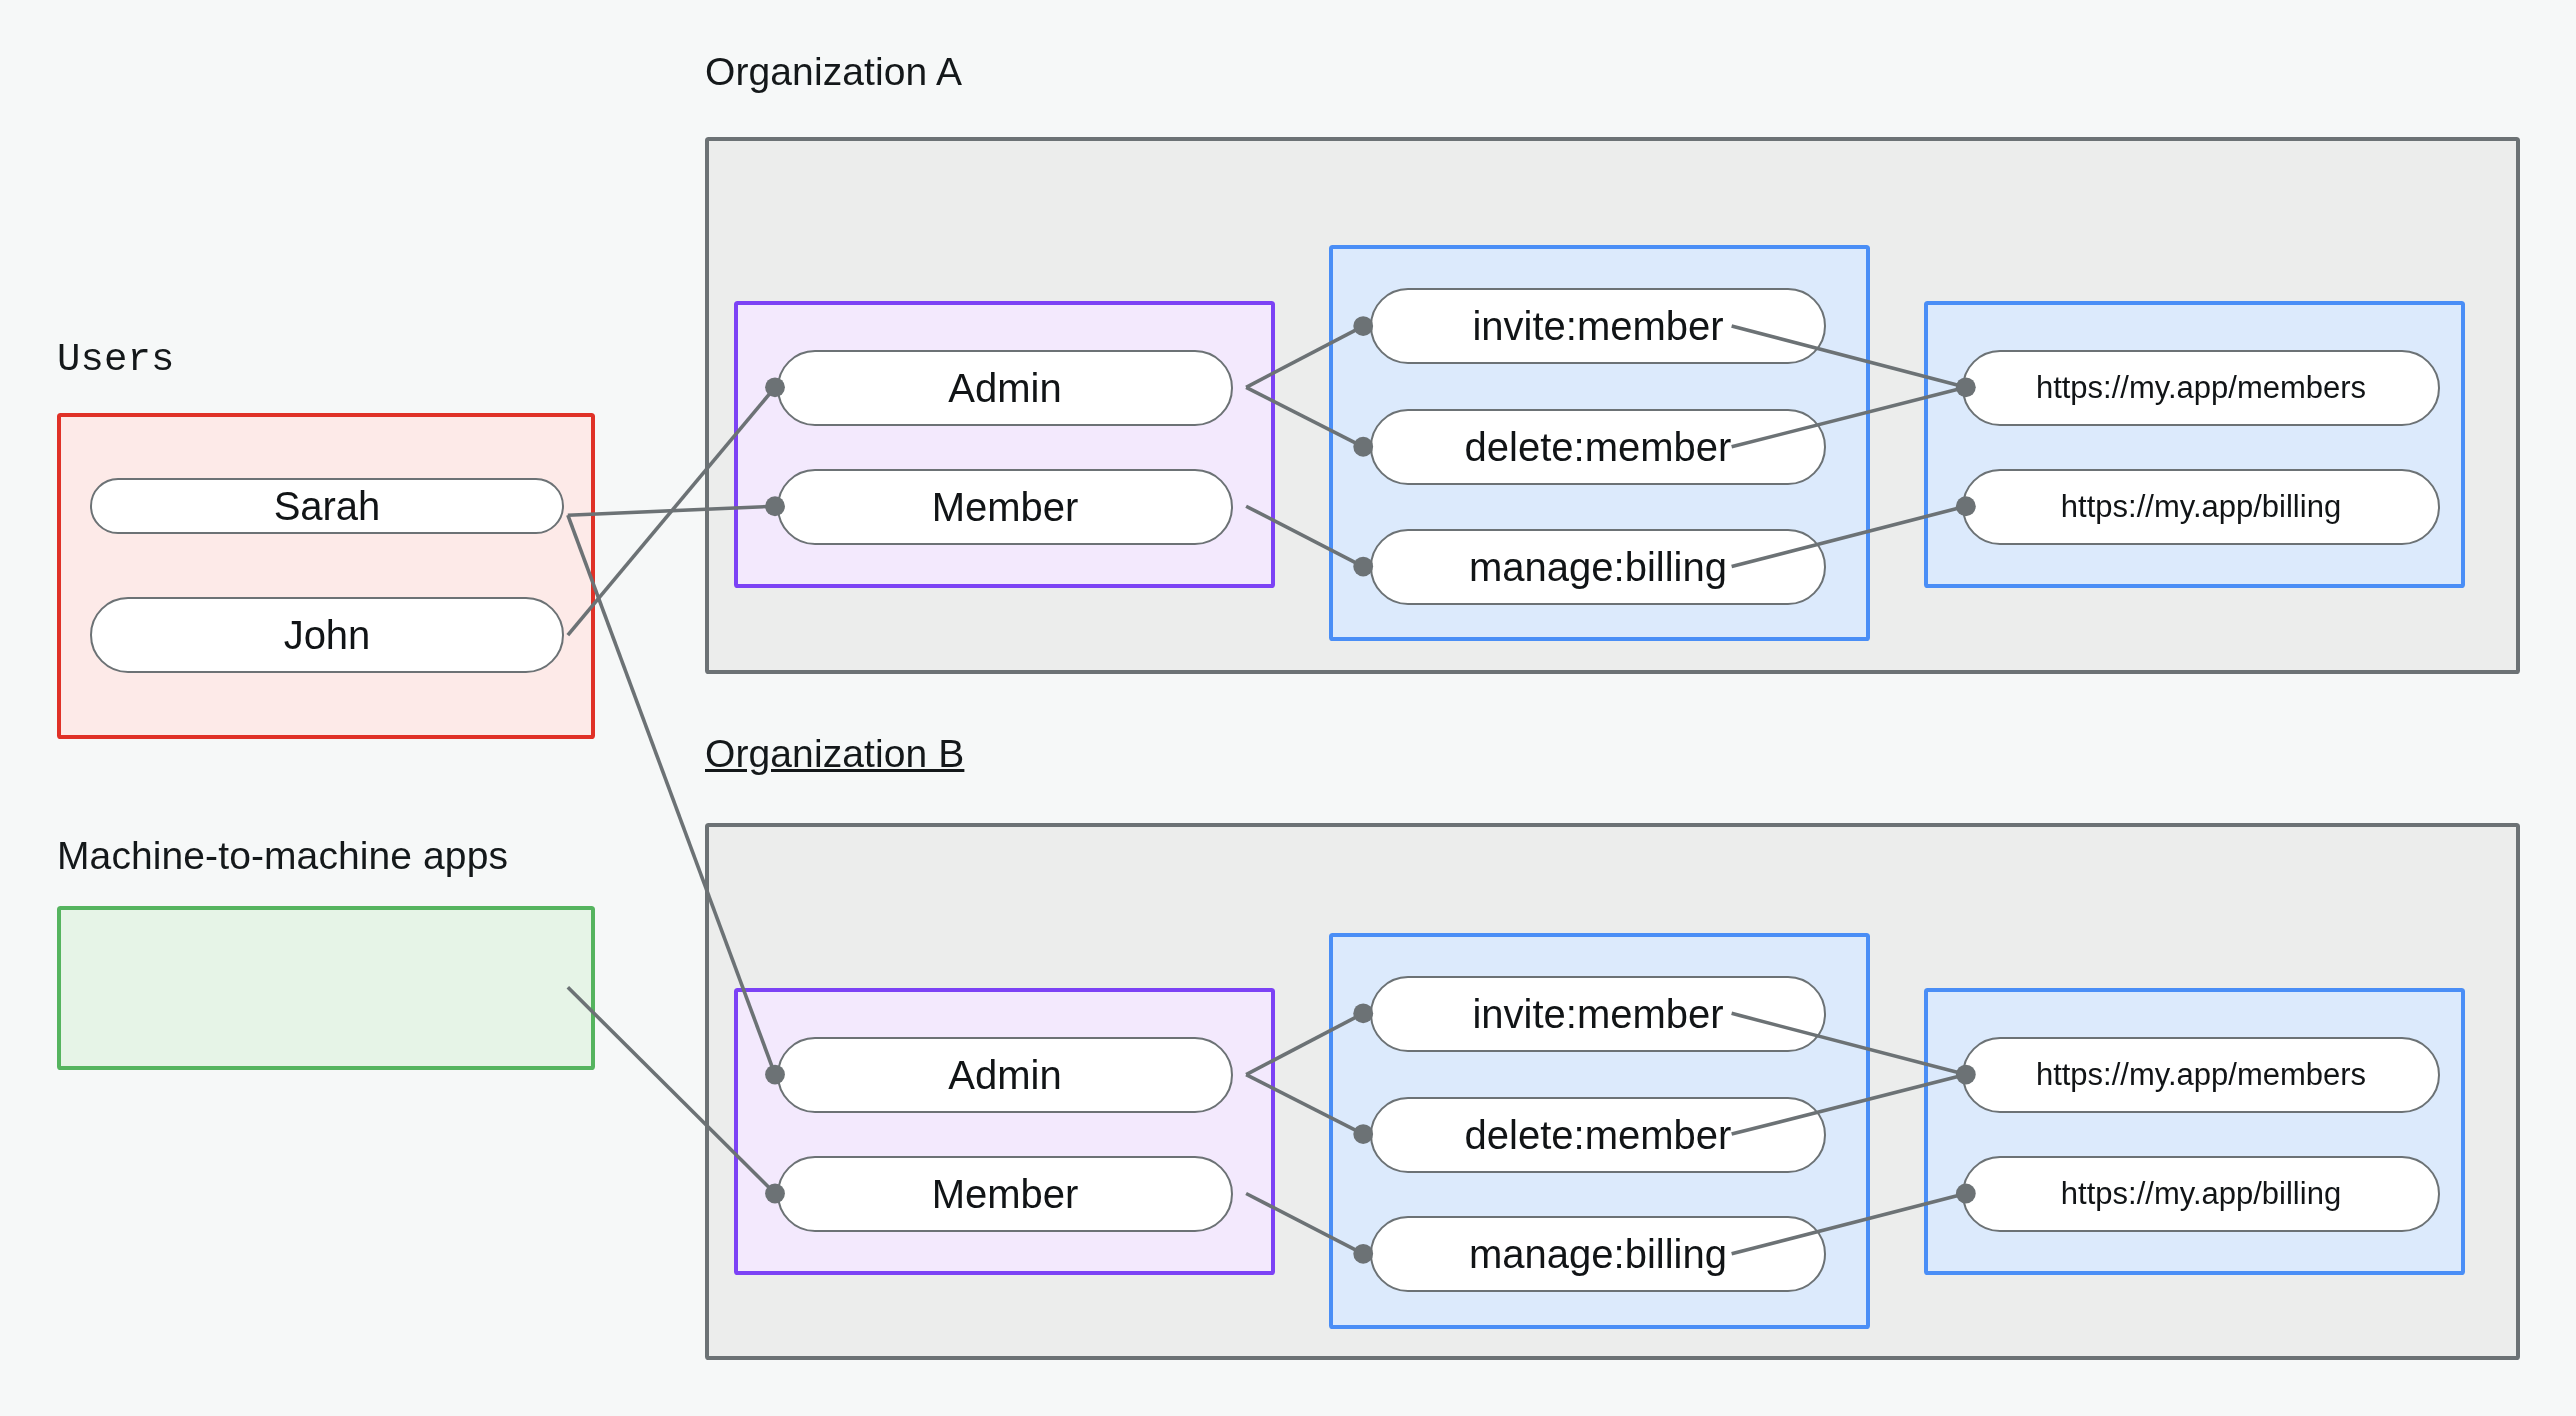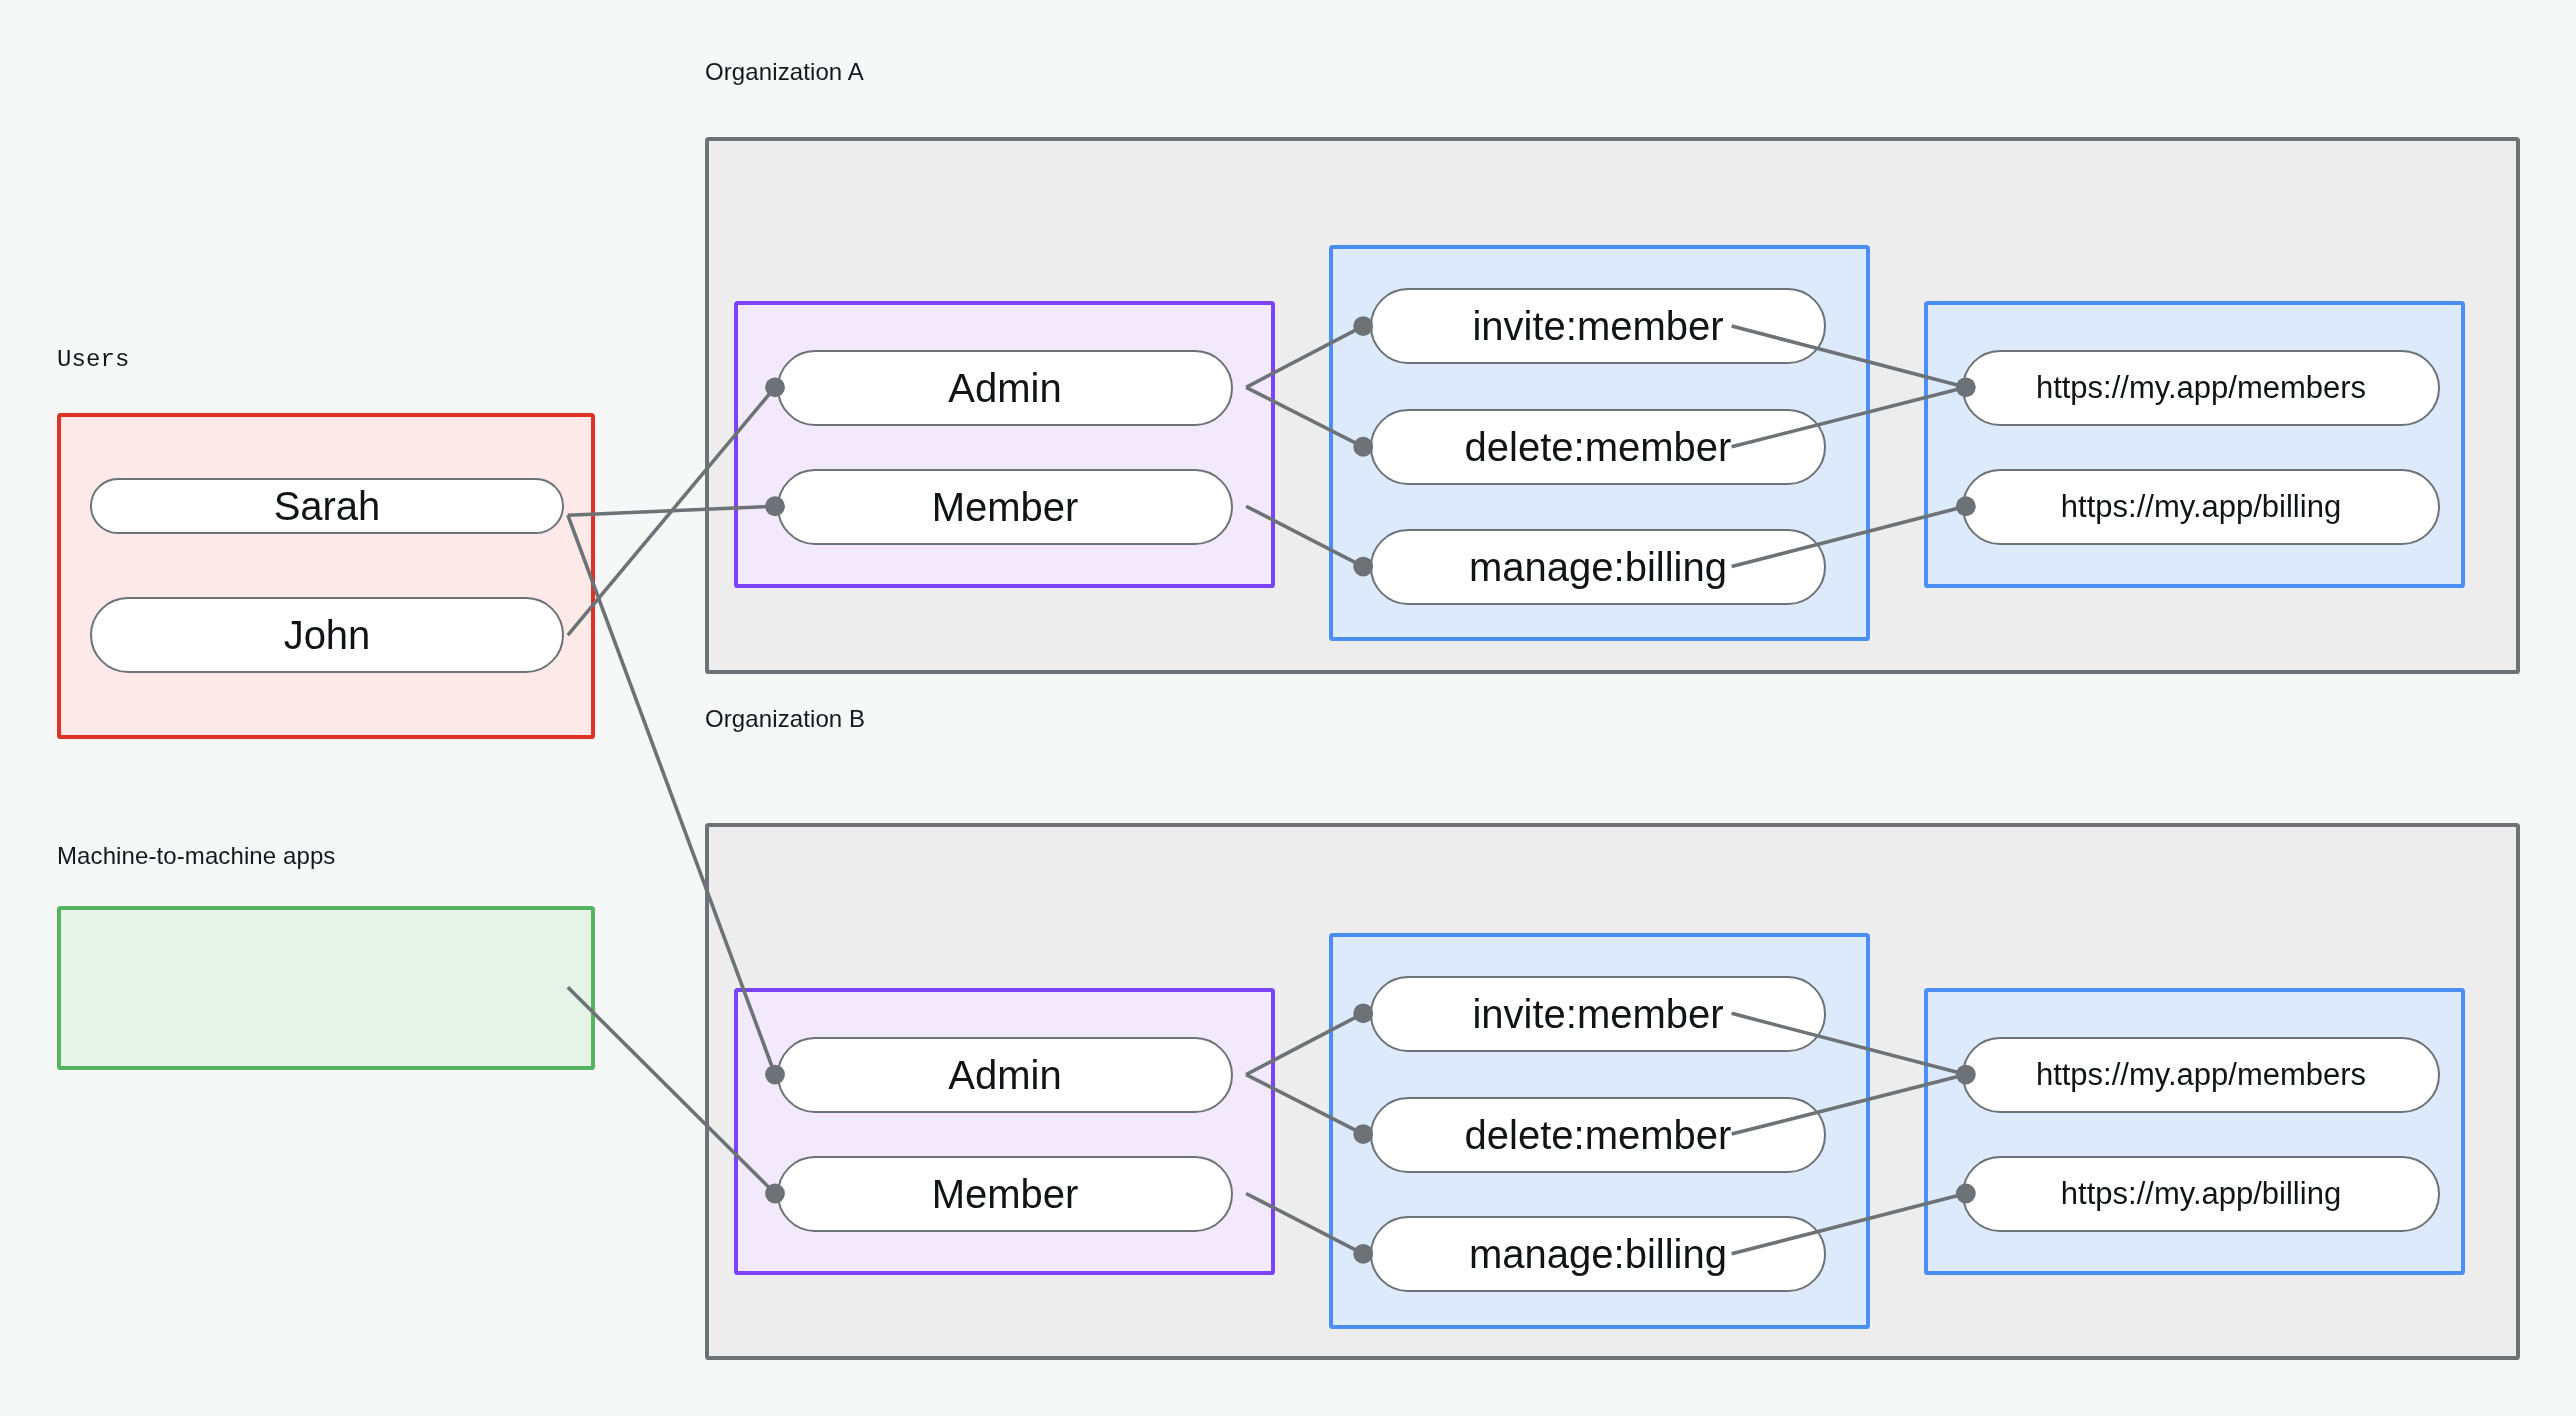--- a/index.html
+++ b/index.html
@@ -25,21 +25,21 @@
     position: absolute;
     left: 0;
     top: 0;
     width: 2576px;
     height: 1416px;
     pointer-events: none;
     z-index: 5;
   }
   .grp-label {
     position: absolute;
-    font-size: 24px;
+    font-size: 39px;
     line-height: 40px;
     color: #14181a;
     white-space: nowrap;
     letter-spacing: 0.1px;
   }
   .box {
     position: absolute;
     box-sizing: border-box;
     border-radius: 3.6px;
   }
@@ -151,21 +151,21 @@
   <div class="box perm-box" style="left:1329px; top:245px; width:541px; height:396px;"></div>
   <div class="pill" style="left:1370px; top:288px; width:456px; height:76px;">invite:member</div>
   <div class="pill" style="left:1370px; top:409px; width:456px; height:76px;">delete:member</div>
   <div class="pill" style="left:1370px; top:529px; width:456px; height:76px;">manage:billing</div>
 
   <div class="grp-label" style="left:1924px; top:232px;">API resources</div>
   <div class="box api-box" style="left:1924px; top:301px; width:541px; height:287px;"></div>
   <div class="pill" style="left:1962px; top:350px; width:478px; height:76px; font-size:31px;">https://my.app/members</div>
   <div class="pill" style="left:1962px; top:469px; width:478px; height:76px; font-size:31px;">https://my.app/billing</div>
 
-  <div class="grp-label" style="left:705px; top:699px;">Organization B</div>
+  <div class="grp-label" style="left:705px; top:734px;text-decoration:underline;">Organization B</div>
   <div class="box org-box" style="left:705px; top:823px; width:1815px; height:537px;"></div>
 
   <div class="grp-label" style="left:734px; top:919px;">Roles</div>
   <div class="box roles-box" style="left:734px; top:988px; width:541px; height:287px;"></div>
   <div class="pill" style="left:777px; top:1037px; width:456px; height:76px;">Admin</div>
   <div class="pill" style="left:777px; top:1156px; width:456px; height:76px;">Member</div>
 
   <div class="grp-label" style="left:1329px; top:865px;">Permissions</div>
   <div class="box perm-box" style="left:1329px; top:933px; width:541px; height:396px;"></div>
   <div class="pill" style="left:1370px; top:976px; width:456px; height:76px;">invite:member</div>

